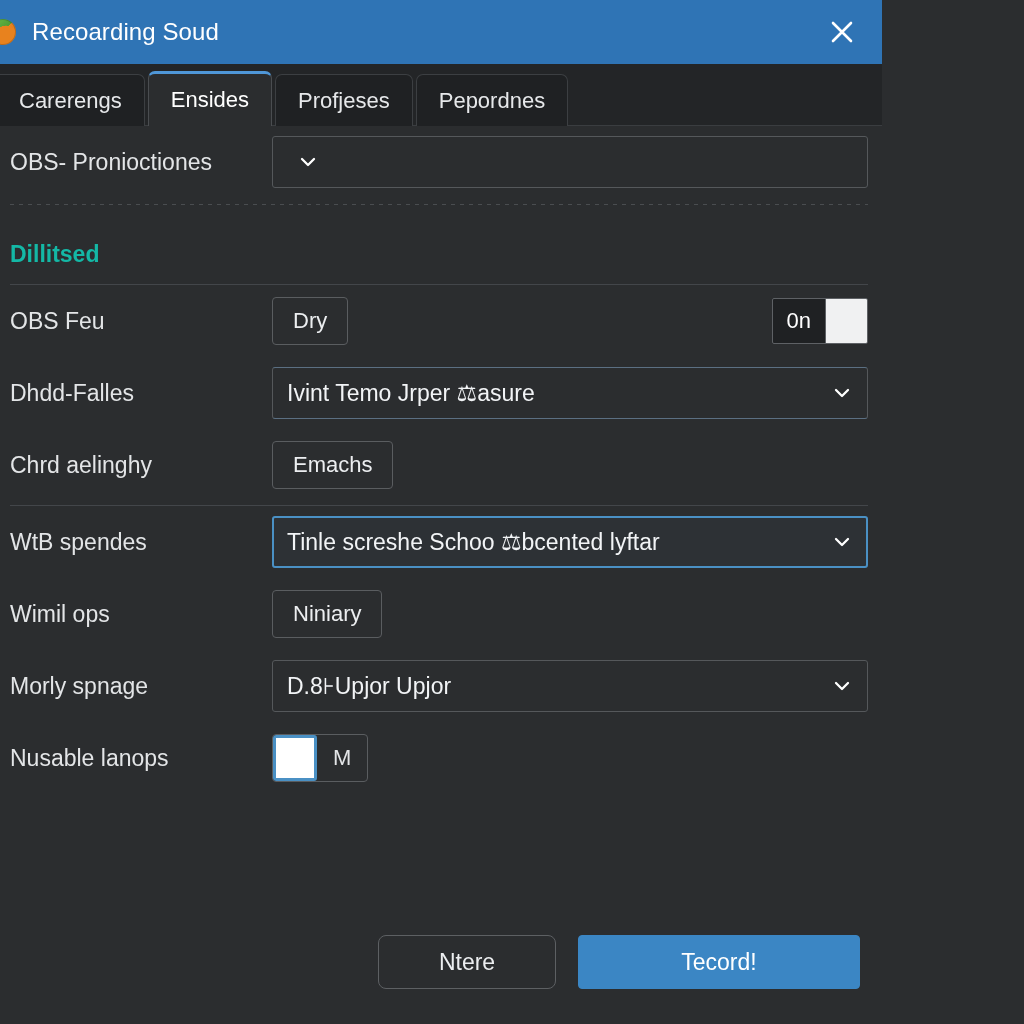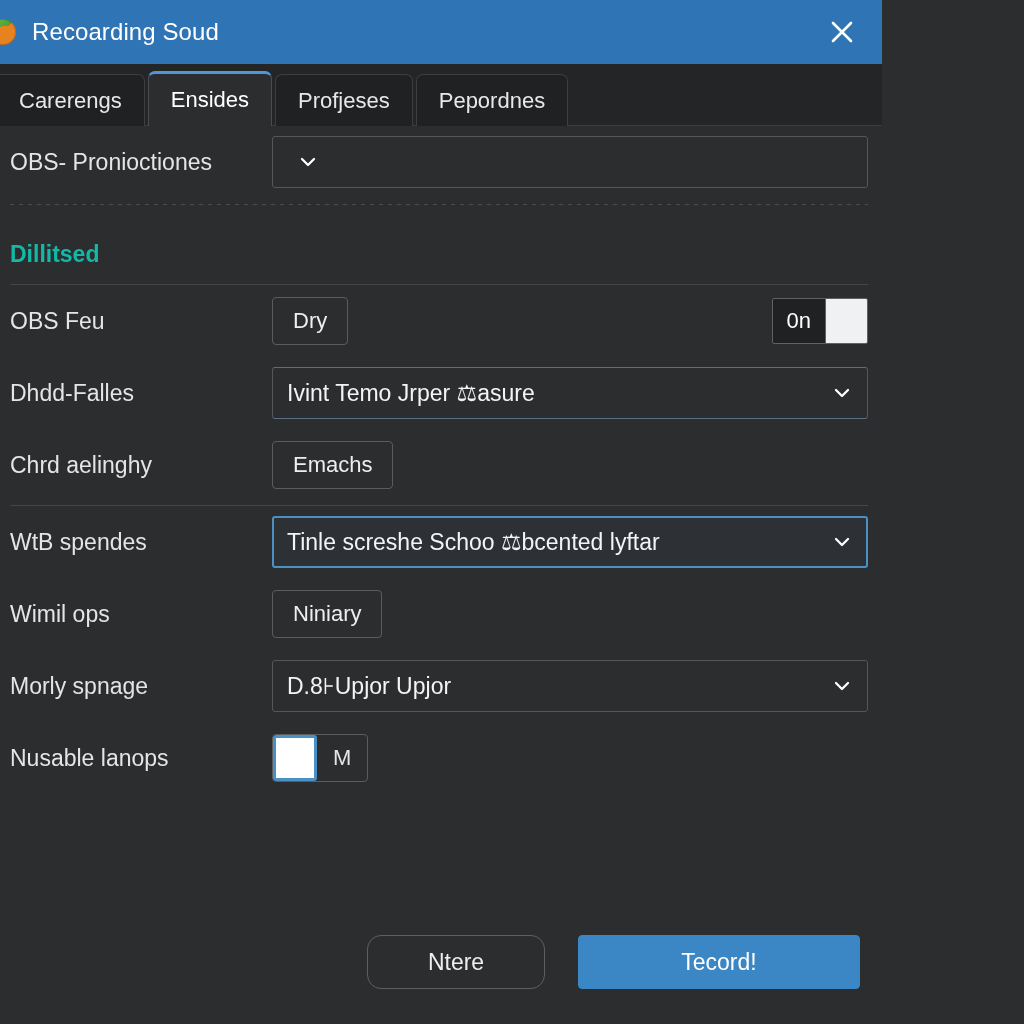--- a/index.html
+++ b/index.html
@@ -271,36 +271,36 @@
     align-items: center;
     justify-content: flex-end;
     padding: 0 22px 16px 0;
     gap: 22px;
   }
   .btn-secondary {
     min-width: 178px;
     height: 54px;
     background: #2b2d2f;
     border: 1px solid #5d6063;
-    border-radius: 14px;
+    border-radius: 8px;
     color: #eceef0;
     font-size: 23px;
     cursor: pointer;
     display: flex; align-items: center; justify-content: center;
   }
   .btn-primary {
     min-width: 282px;
     height: 54px;
     background: #3b86c4;
     border: 1px solid #3b86c4;
     border-radius: 4px;
     color: #ffffff;
     font-size: 23px;
     cursor: pointer;
-    display: flex; align-items: center; justify-content: center; margin-left: 11px;
+    display: flex; align-items: center; justify-content: center;
   }
 </style>
 </head>
 <body>
 
 <div class="window">
 
   <div class="titlebar">
     <div class="app-icon"></div>
     <div class="title-text">Recoarding Soud</div>

